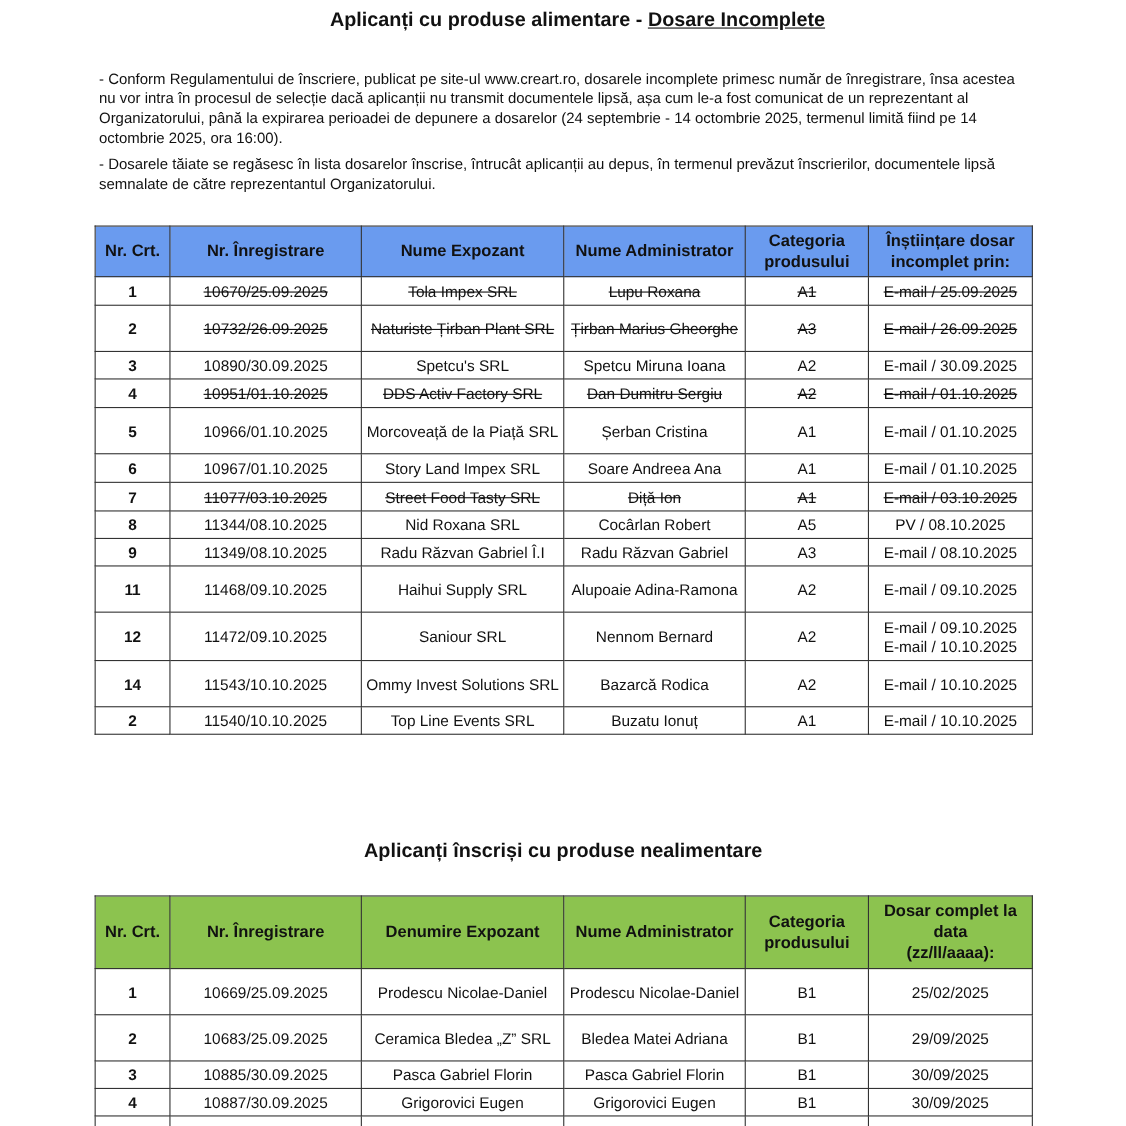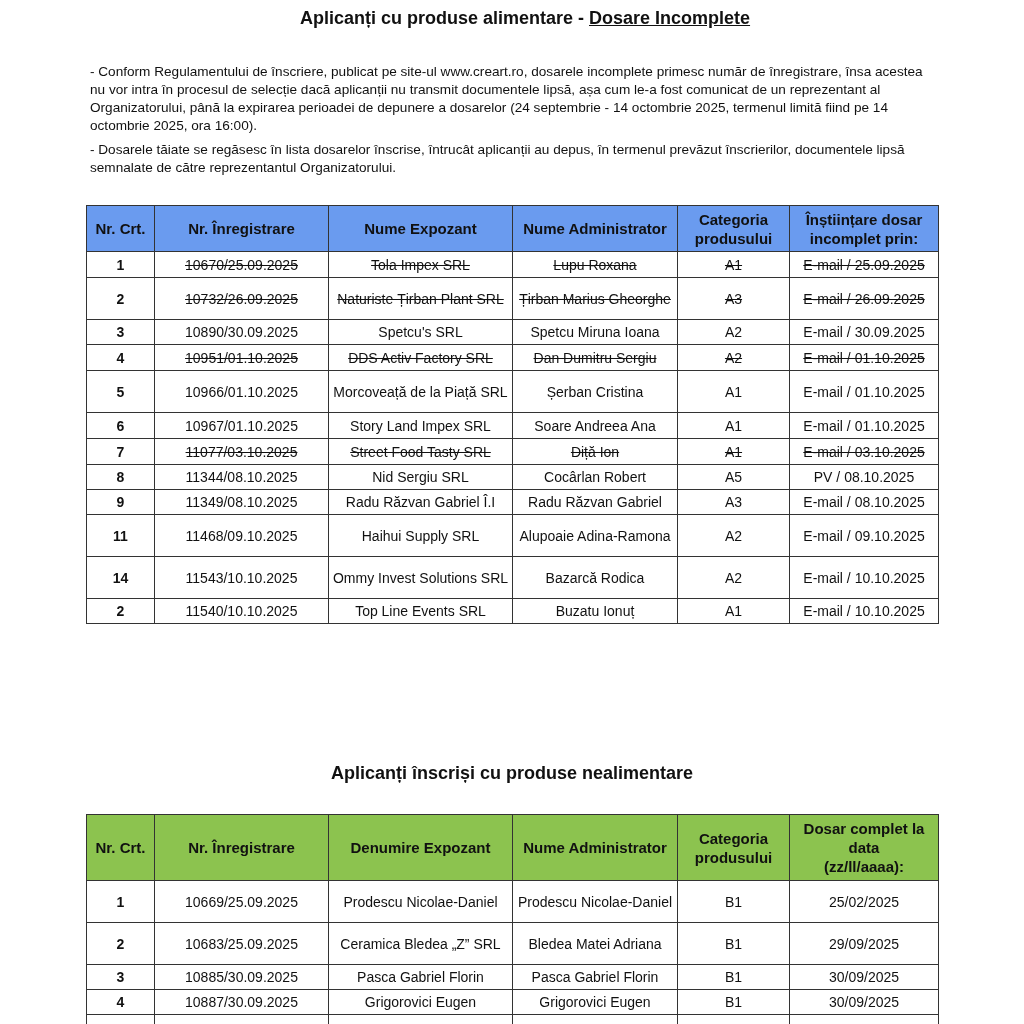--- a/index.html
+++ b/index.html
@@ -106,40 +106,49 @@
         <td class="nr"><span>7</span></td>
         <td><span>11077/03.10.2025</span></td>
         <td><span>Street Food Tasty SRL</span></td>
         <td><span>Diță Ion</span></td>
         <td><span>A1</span></td>
         <td><span style="white-space: pre-line;">E-mail / 03.10.2025</span></td>
       </tr>
       <tr style="height: 25px;">
         <td class="nr"><span>8</span></td>
         <td><span>11344/08.10.2025</span></td>
-        <td><span>Nid Sergiu SRL</span></td>
+        <td><span>Nid Roxana SRL</span></td>
         <td><span>Cocârlan Robert</span></td>
         <td><span>A5</span></td>
         <td><span style="white-space: pre-line;">PV / 08.10.2025</span></td>
       </tr>
       <tr style="height: 25px;">
         <td class="nr"><span>9</span></td>
         <td><span>11349/08.10.2025</span></td>
         <td><span>Radu Răzvan Gabriel Î.I</span></td>
         <td><span>Radu Răzvan Gabriel</span></td>
         <td><span>A3</span></td>
         <td><span style="white-space: pre-line;">E-mail / 08.10.2025</span></td>
       </tr>
       <tr style="height: 42px;">
         <td class="nr"><span>11</span></td>
         <td><span>11468/09.10.2025</span></td>
         <td><span>Haihui Supply SRL</span></td>
         <td><span>Alupoaie Adina-Ramona</span></td>
         <td><span>A2</span></td>
         <td><span style="white-space: pre-line;">E-mail / 09.10.2025</span></td>
+      </tr>
+      <tr style="height: 44px;">
+        <td class="nr"><span>12</span></td>
+        <td><span>11472/09.10.2025</span></td>
+        <td><span>Saniour SRL</span></td>
+        <td><span>Nennom Bernard</span></td>
+        <td><span>A2</span></td>
+        <td><span style="white-space: pre-line;">E-mail / 09.10.2025
+E-mail / 10.10.2025</span></td>
       </tr>
       <tr style="height: 42px;">
         <td class="nr"><span>14</span></td>
         <td><span>11543/10.10.2025</span></td>
         <td><span>Ommy Invest Solutions SRL</span></td>
         <td><span>Bazarcă Rodica</span></td>
         <td><span>A2</span></td>
         <td><span style="white-space: pre-line;">E-mail / 10.10.2025</span></td>
       </tr>
       <tr style="height: 25px;">

